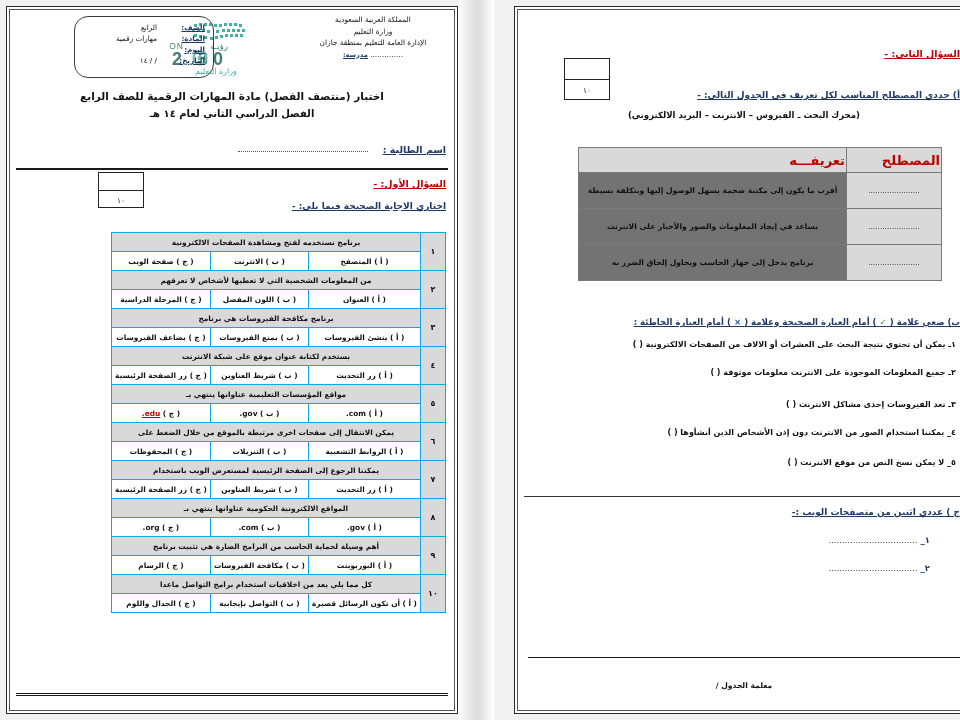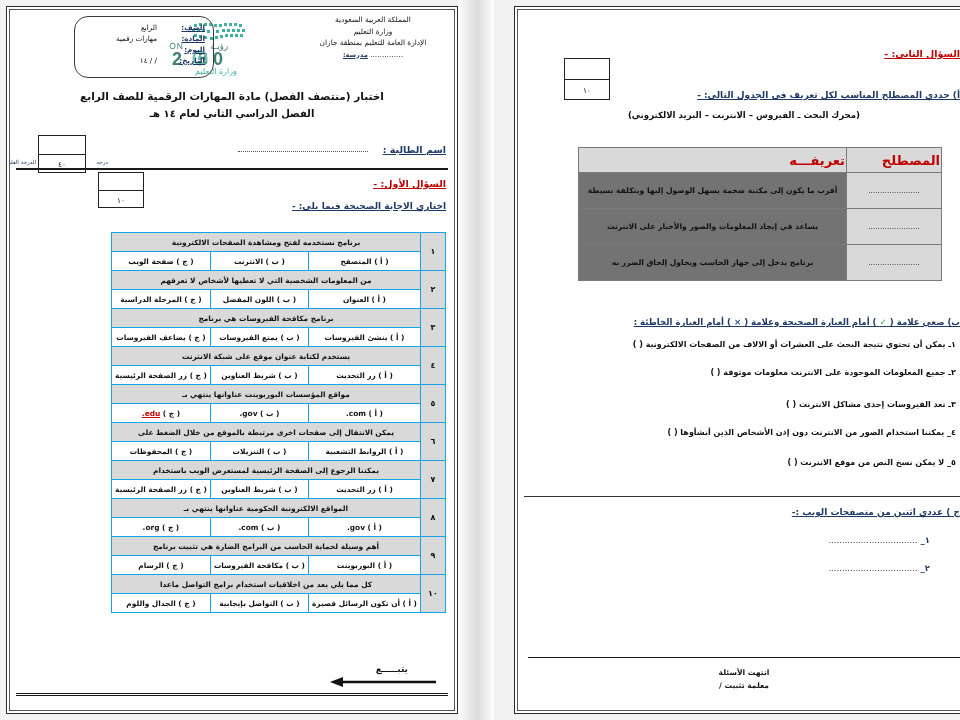--- a/index.html
+++ b/index.html
@@ -324,28 +324,20 @@
           <span class="hdr-key">التاريخ:</span>
           <span class="hdr-val">/   /   ١٤</span>
         </div>
       </div>
 
       <div class="exam-title ar">
         <div>اختبار (منتصف الفصل) مادة المهارات الرقمية للصف الرابع</div>
         <div class="l2">الفصل الدراسي الثاني لعام       ١٤ هـ</div>
       </div>
 
-      <div class="grade-wrap">
-        <div class="grade-box">
-          <div class="half top"></div>
-          <div class="half">٤٠</div>
-        </div>
-        <span class="lbl-high">الدرجة العليا</span>
-        <span class="lbl-deg">درجة</span>
-      </div>
 
       <div class="student-name">اسم الطالبة :</div>
       <div class="name-dots"></div>
 
       <div class="rule" style="top:158px;"></div>
 
       <div class="q1-title">السؤال الأول: -</div>
       <div class="q1-sub">اختاري الاجابة الصحيحة فيما يلي: -</div>
       <div class="q1-mark">
         <div class="half top"></div>
@@ -385,21 +377,21 @@
               <td class="qnum" rowspan="2">٤</td>
               <td class="stem" colspan="3">يستخدم لكتابة عنوان موقع على شبكة الانترنت</td>
             </tr>
             <tr>
               <td class="opt"><span class="tag">( أ ) </span><span>زر التحديث</span></td>
               <td class="opt"><span class="tag">( ب ) </span><span>شريط العناوين</span></td>
               <td class="opt"><span class="tag">( ج ) </span><span>زر الصفحة الرئيسية</span></td>
             </tr>
             <tr>
               <td class="qnum" rowspan="2">٥</td>
-              <td class="stem" colspan="3">مواقع المؤسسات البوربوينت عناوانها ينتهي بـ</td>
+              <td class="stem" colspan="3">مواقع المؤسسات التعليمية عناوانها ينتهي بـ</td>
             </tr>
             <tr>
               <td class="opt"><span class="tag">( أ ) </span><span class="ltr">.com</span></td>
               <td class="opt"><span class="tag">( ب ) </span><span class="ltr">.gov</span></td>
               <td class="opt"><span class="tag">( ج ) </span><span class="ltr redu">.edu</span></td>
             </tr>
             <tr>
               <td class="qnum" rowspan="2">٦</td>
               <td class="stem" colspan="3">يمكن الانتقال إلى صفحات اخرى مرتبطة بالموقع من خلال الضغط على</td>
             </tr>
@@ -441,27 +433,20 @@
             </tr>
             <tr>
               <td class="opt"><span class="tag">( أ ) </span><span>أن تكون الرسائل قصيرة</span></td>
               <td class="opt"><span class="tag">( ب ) </span><span>التواصل بإيجابية</span></td>
               <td class="opt"><span class="tag">( ج ) </span><span>الجدال واللوم</span></td>
             </tr>
           </tbody>
       </table>
 
       <div class="rule double" style="bottom:14px;"></div>
-      <div class="cont">
-        <span class="word">يتبـــــع</span>
-        <svg width="110" height="12" viewBox="0 0 110 12">
-          <line x1="12" y1="6" x2="106" y2="6" stroke="#111" stroke-width="2.4"></line>
-          <polygon points="0,6 13,1 13,11" fill="#111"></polygon>
-        </svg>
-      </div>
 
     </div>
   </div>
 
   <div class="page right">
     <div class="page-inner">
 
       <div class="q2-title">السؤال الثاني: -</div>
       <div class="q2-mark">
         <div class="half top"></div>
@@ -511,20 +496,19 @@
 
       <div class="rule" style="top:486px;border-top:1px solid #333;"></div>
       <div class="partC">ج ) عددي اثنين من متصفحات الويب :-</div>
       <div id="c-lines">
           <div class="c-line ar" style="top: 525px; right: 40px;"><span>١_  </span><span class="c-dots">.................................</span></div>
           <div class="c-line ar" style="top: 553px; right: 40px;"><span>٢_  </span><span class="c-dots">.................................</span></div>
         </div>
 
       <div class="foot-line"></div>
       <div class="footer ar">
-        <div>انتهت الأسئلة</div>
-        <div>معلمة تثبيت /</div>
+        <div>معلمة الجدول /</div>
       </div>
 
     </div>
   </div>
 
 </div>
 
 </body></html>

